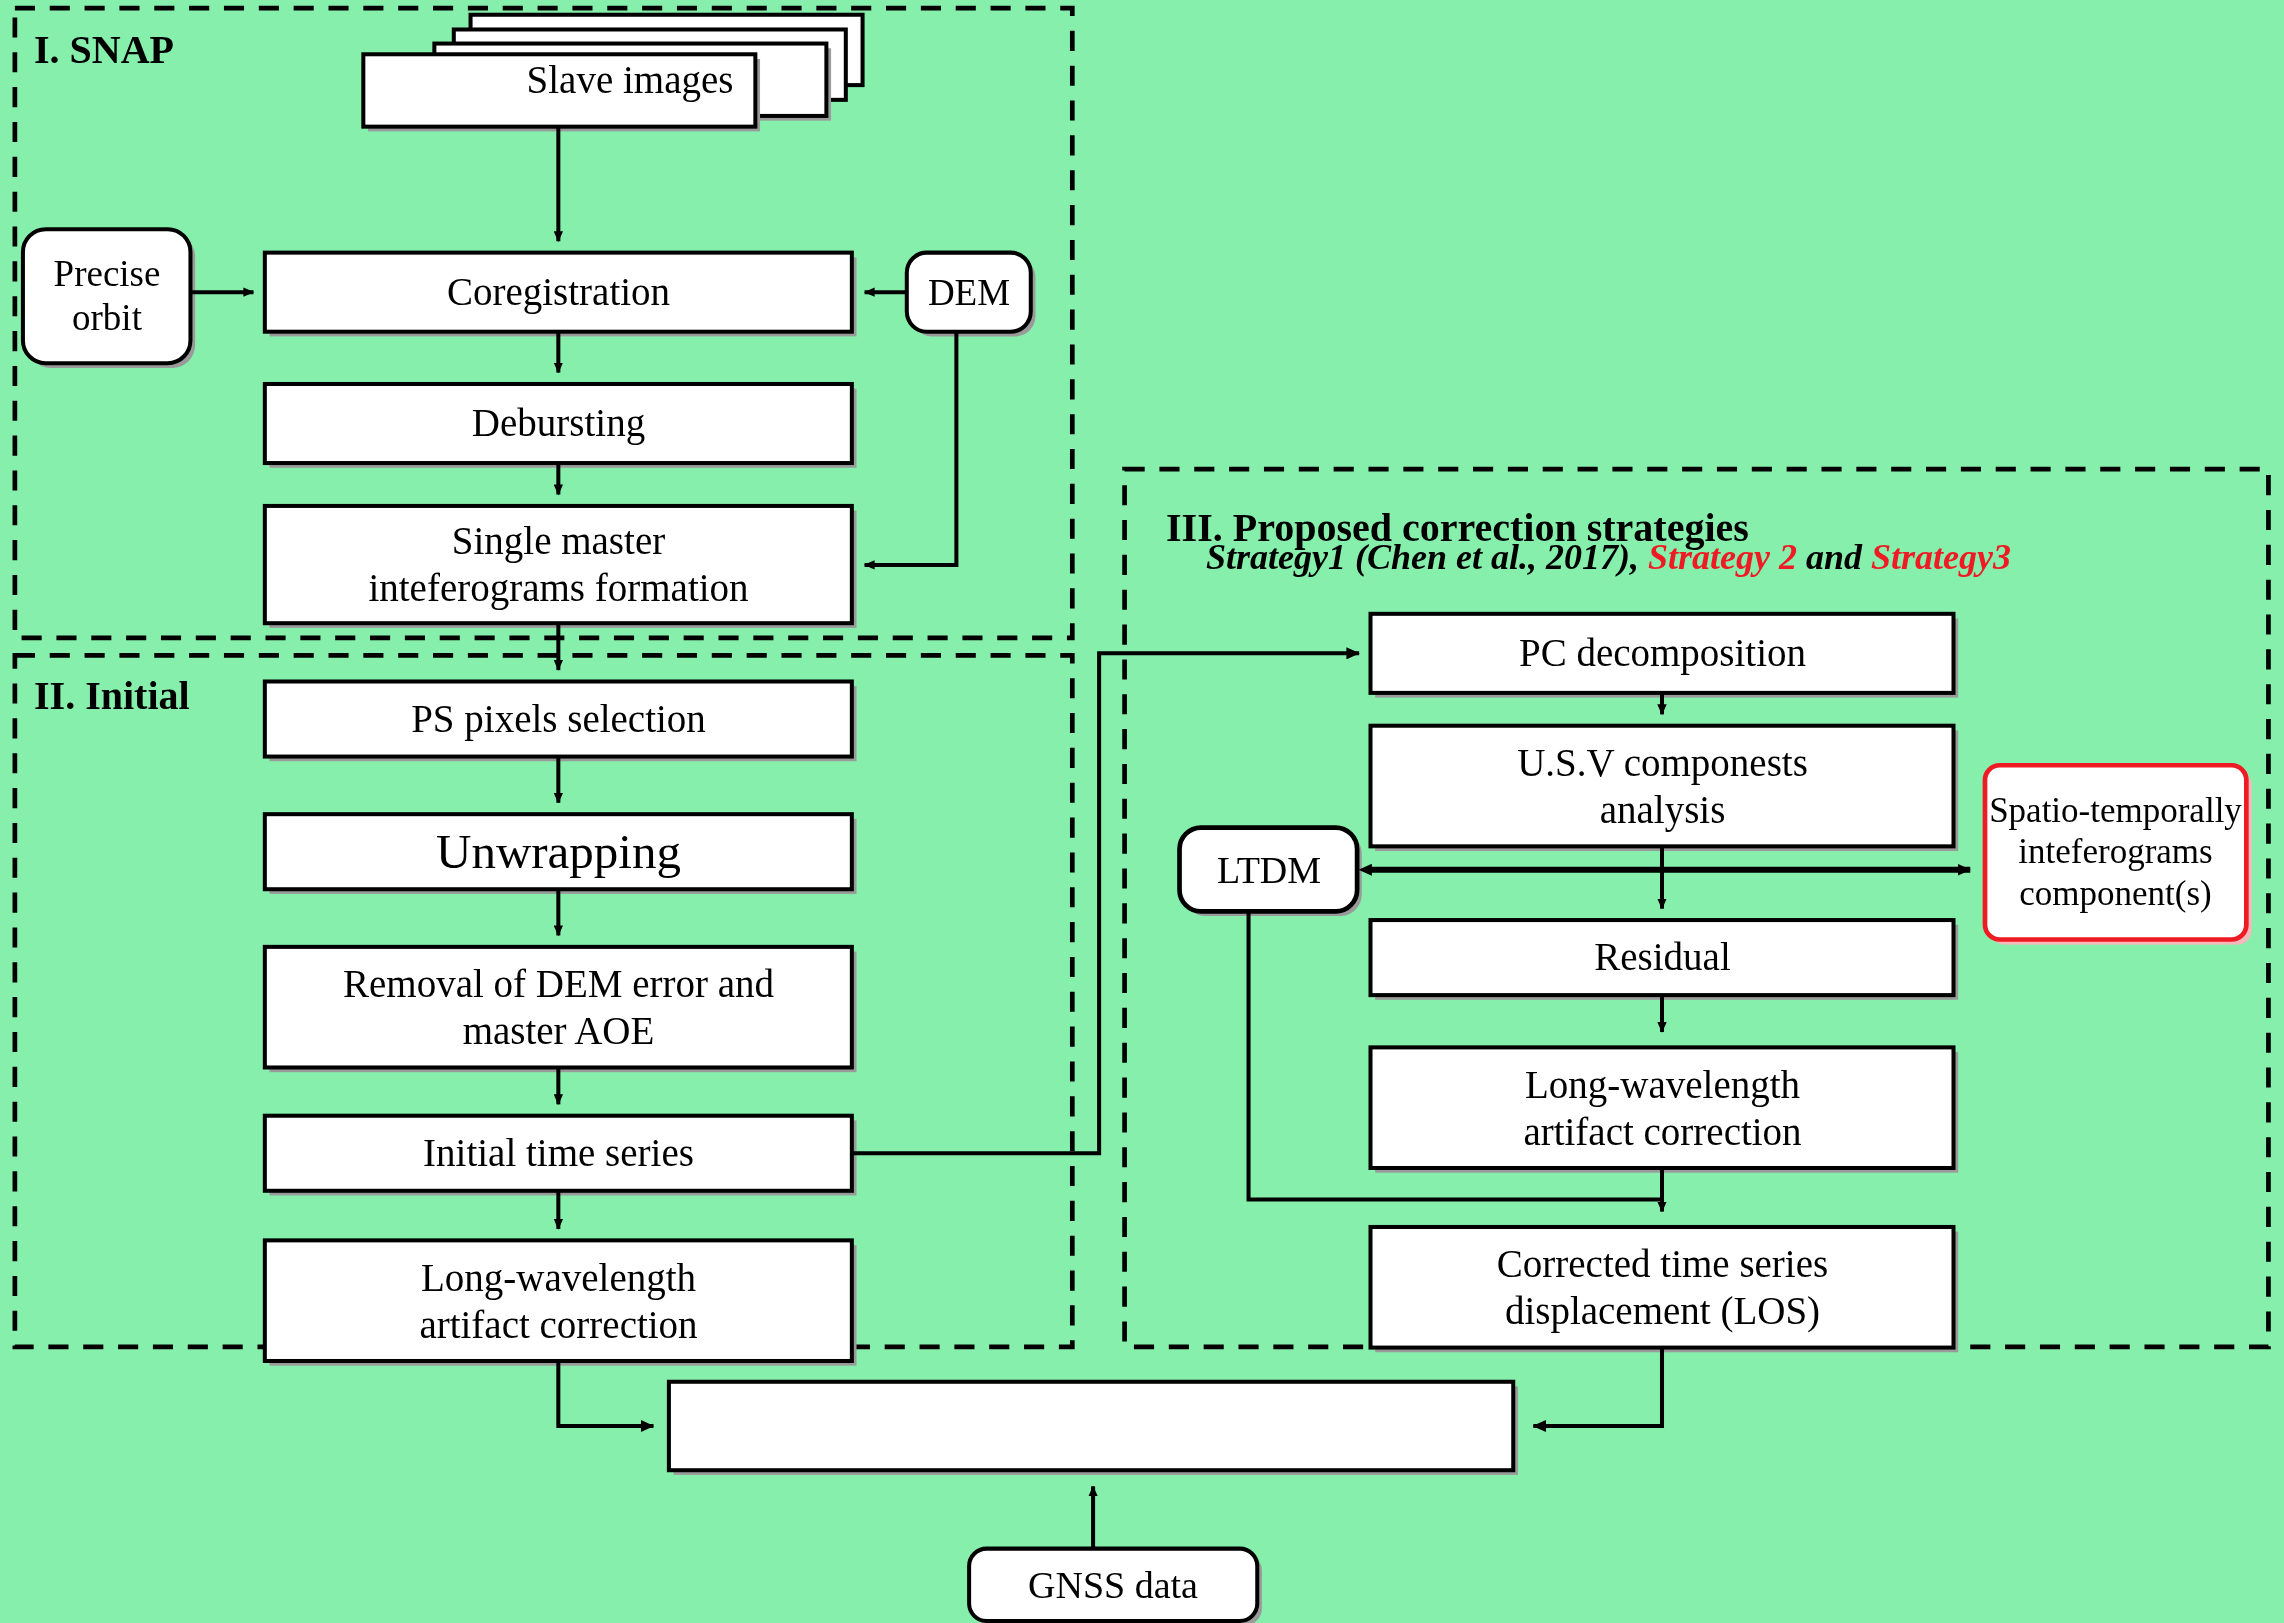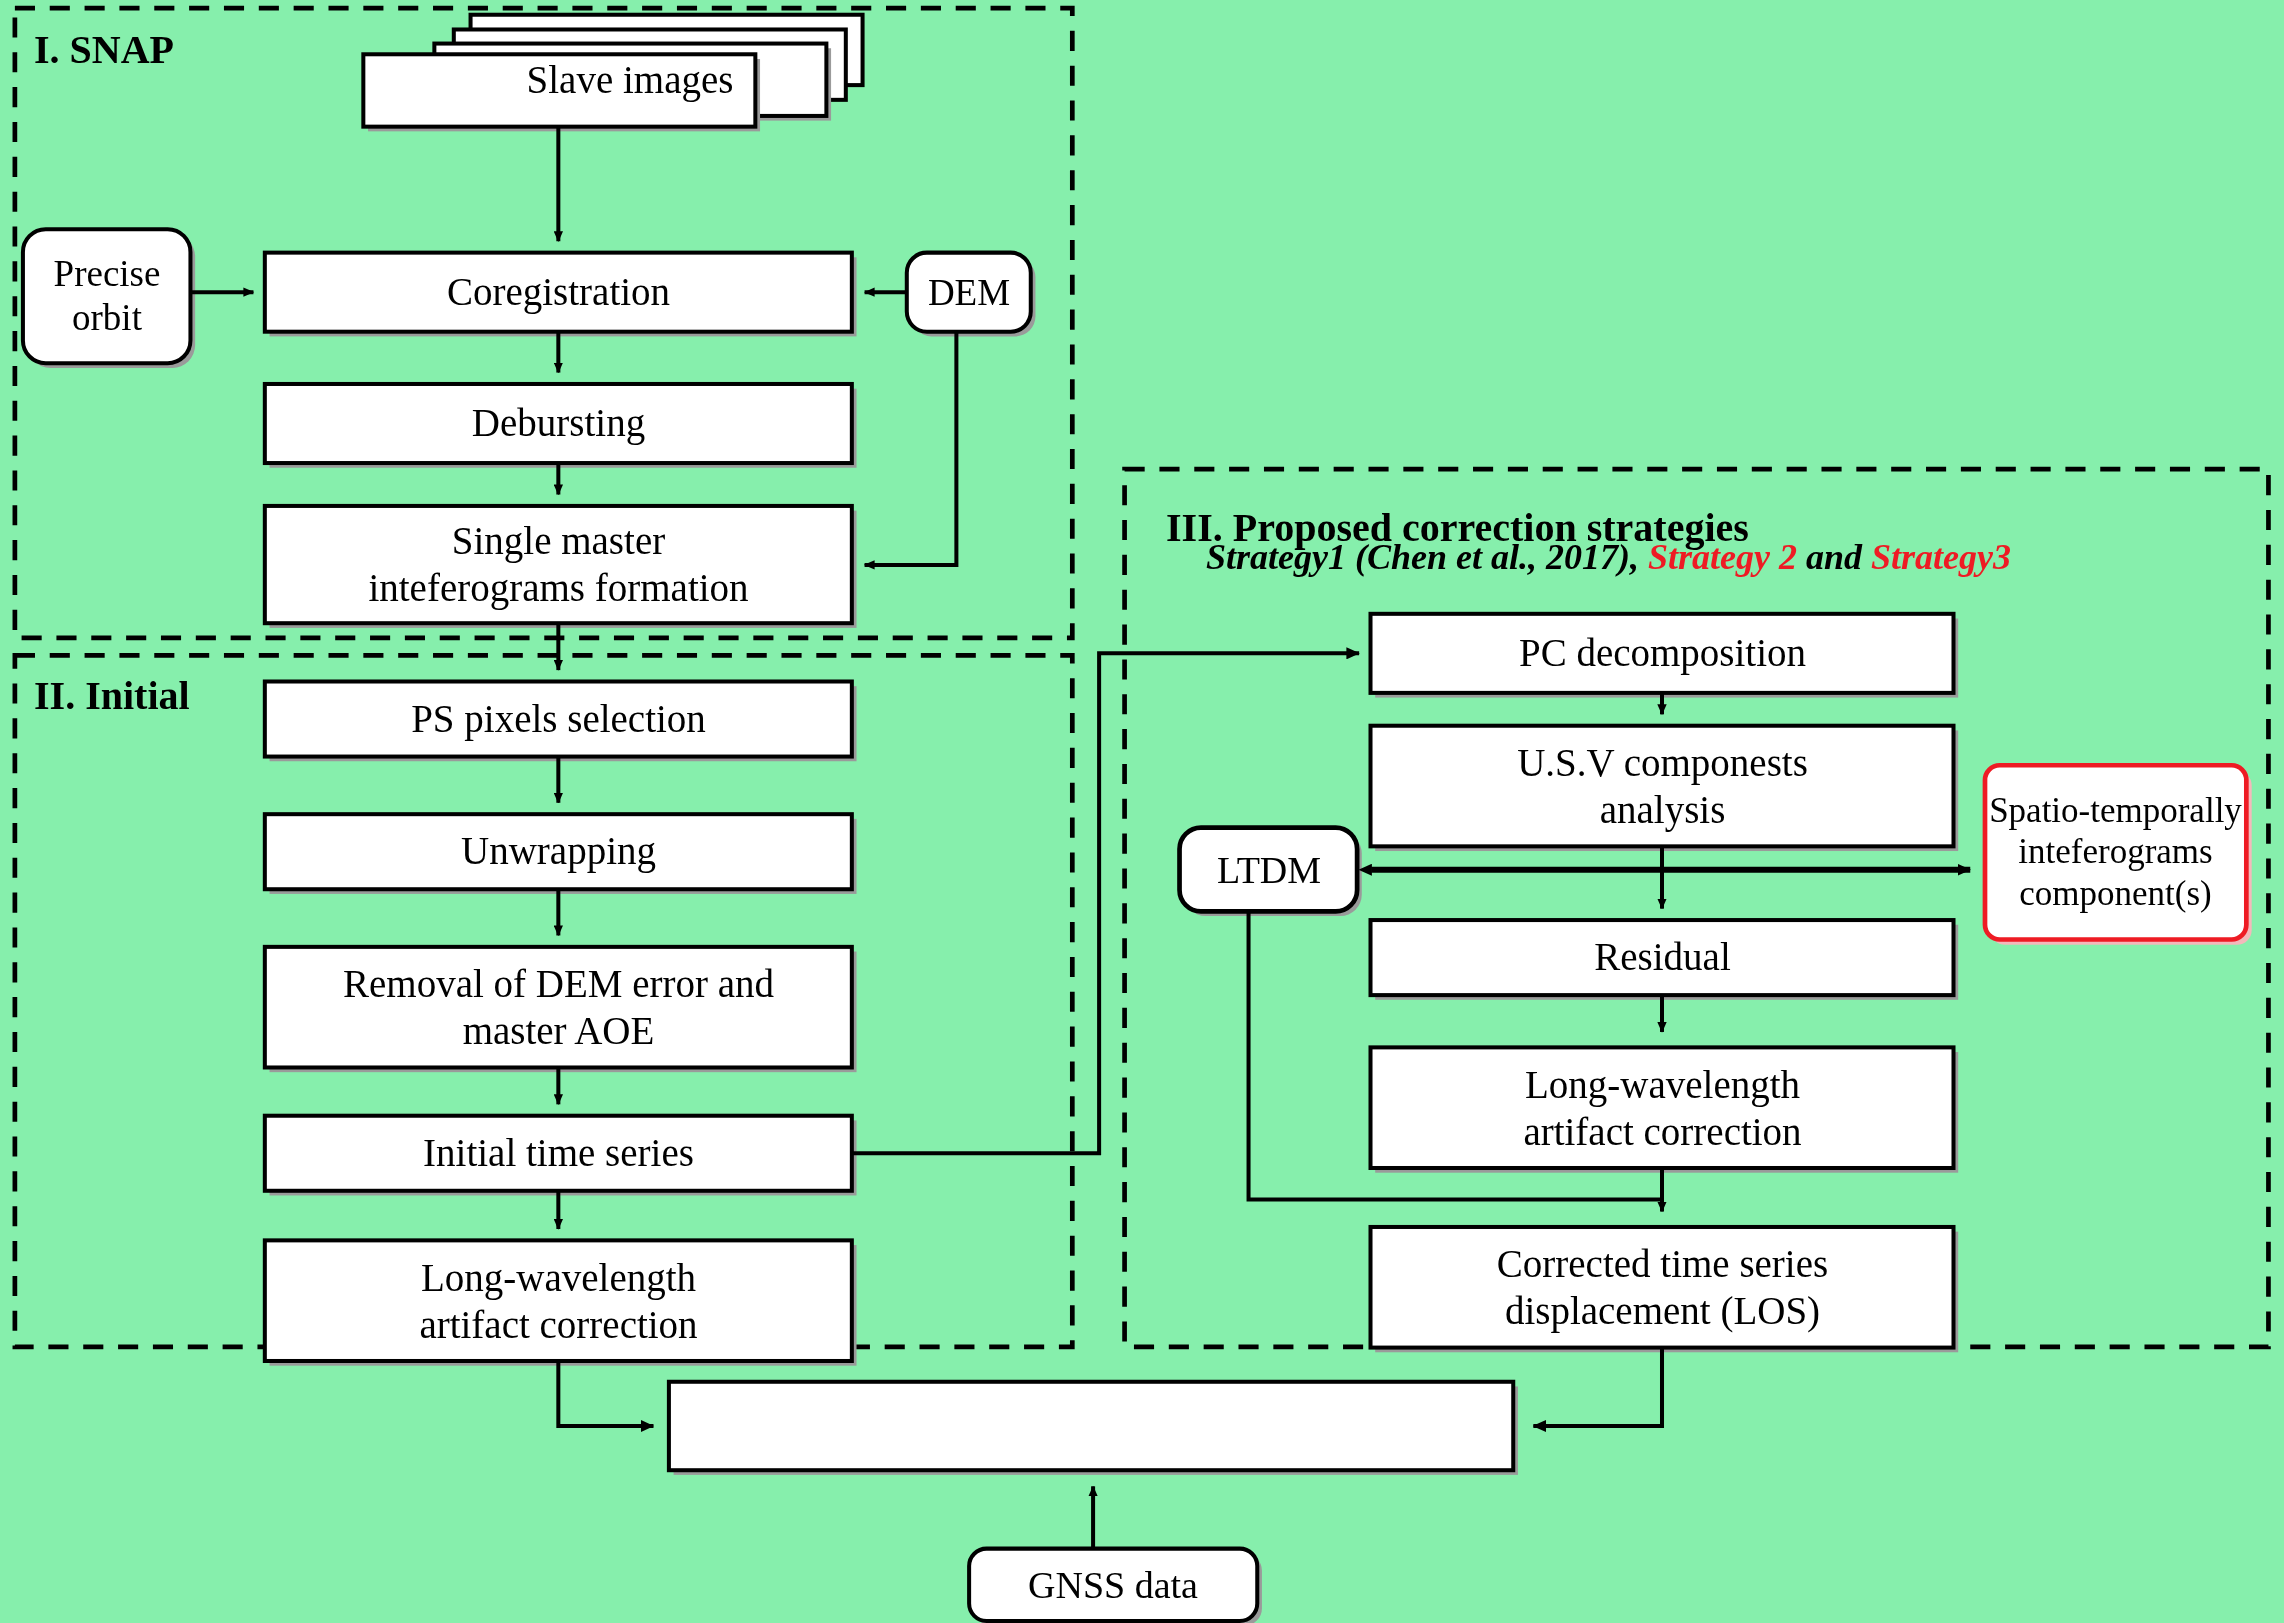--- a/index.html
+++ b/index.html
@@ -238,21 +238,21 @@
 
   <div class="node-label" style="left:907px;top:253px;width:124px;height:79px;font-size:37px;">DEM</div>
 
   <div class="node-label" style="left:265px;top:384px;width:587px;height:79px;font-size:39px;">Debursting</div>
 
   <div class="node-label" style="left:265px;top:506px;width:587px;height:117px;font-size:39px;">Single master
 inteferograms formation</div>
 
   <div class="node-label" style="left:265px;top:682px;width:587px;height:75px;font-size:39px;">PS pixels selection</div>
 
-  <div class="node-label" style="left:265px;top:814px;width:587px;height:75px;font-size:39px;">Unwrapping</div>
+  <div class="node-label" style="left:265px;top:814px;width:587px;height:75px;font-size:49px;">Unwrapping</div>
 
   <div class="node-label" style="left:265px;top:947px;width:587px;height:121px;font-size:39px;">Removal of DEM error and
 master AOE</div>
 
   <div class="node-label" style="left:265px;top:1116px;width:587px;height:75px;font-size:39px;">Initial time series</div>
 
   <div class="node-label" style="left:265px;top:1241px;width:587px;height:121px;font-size:39px;">Long-wavelength
 artifact correction</div>
 
   <div class="node-label" style="left:1371px;top:614px;width:583px;height:79px;font-size:39px;">PC decomposition</div>

